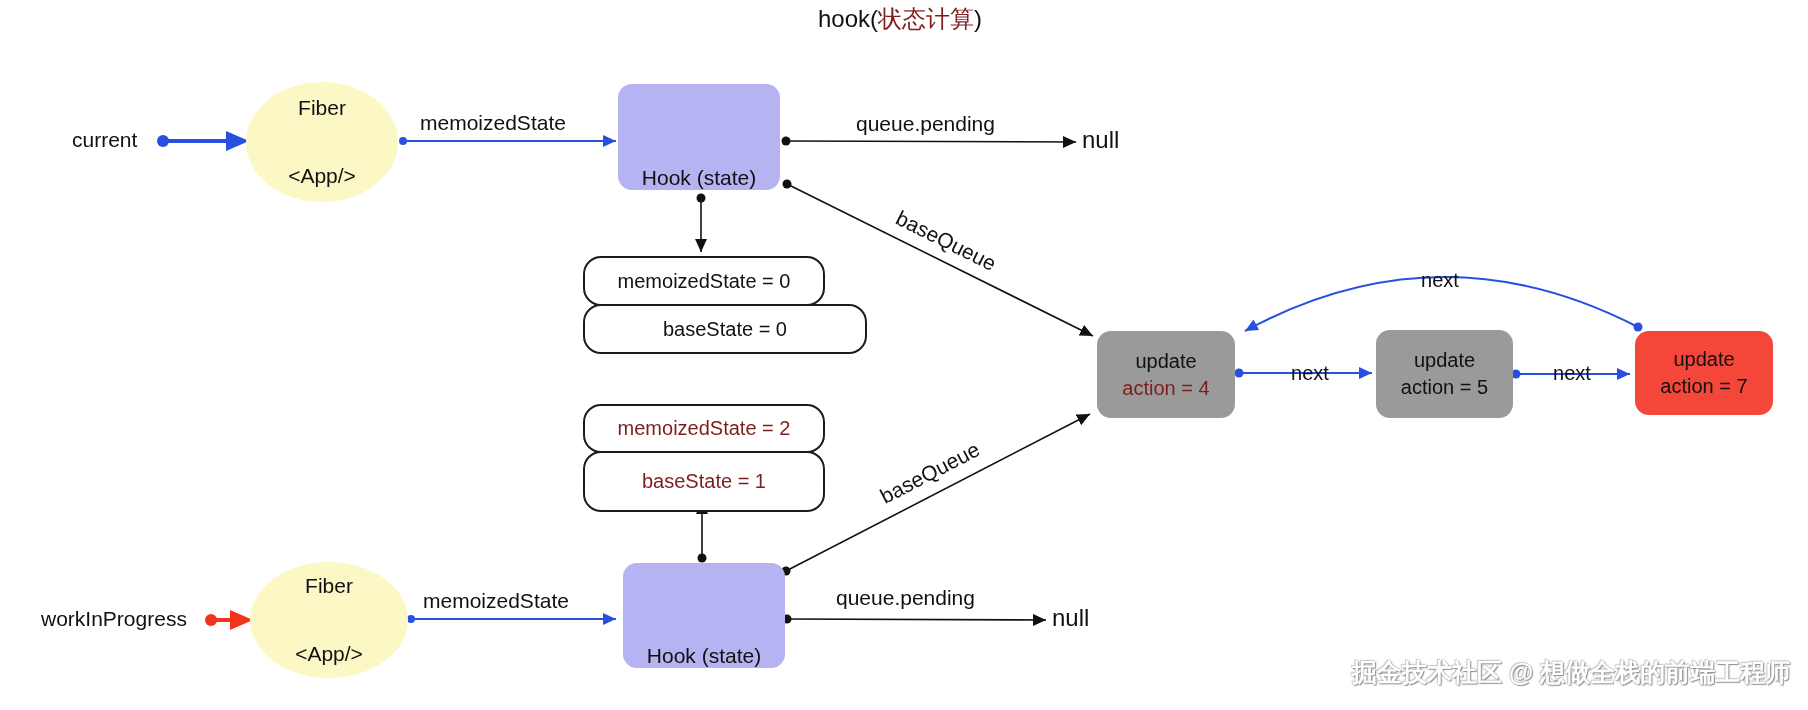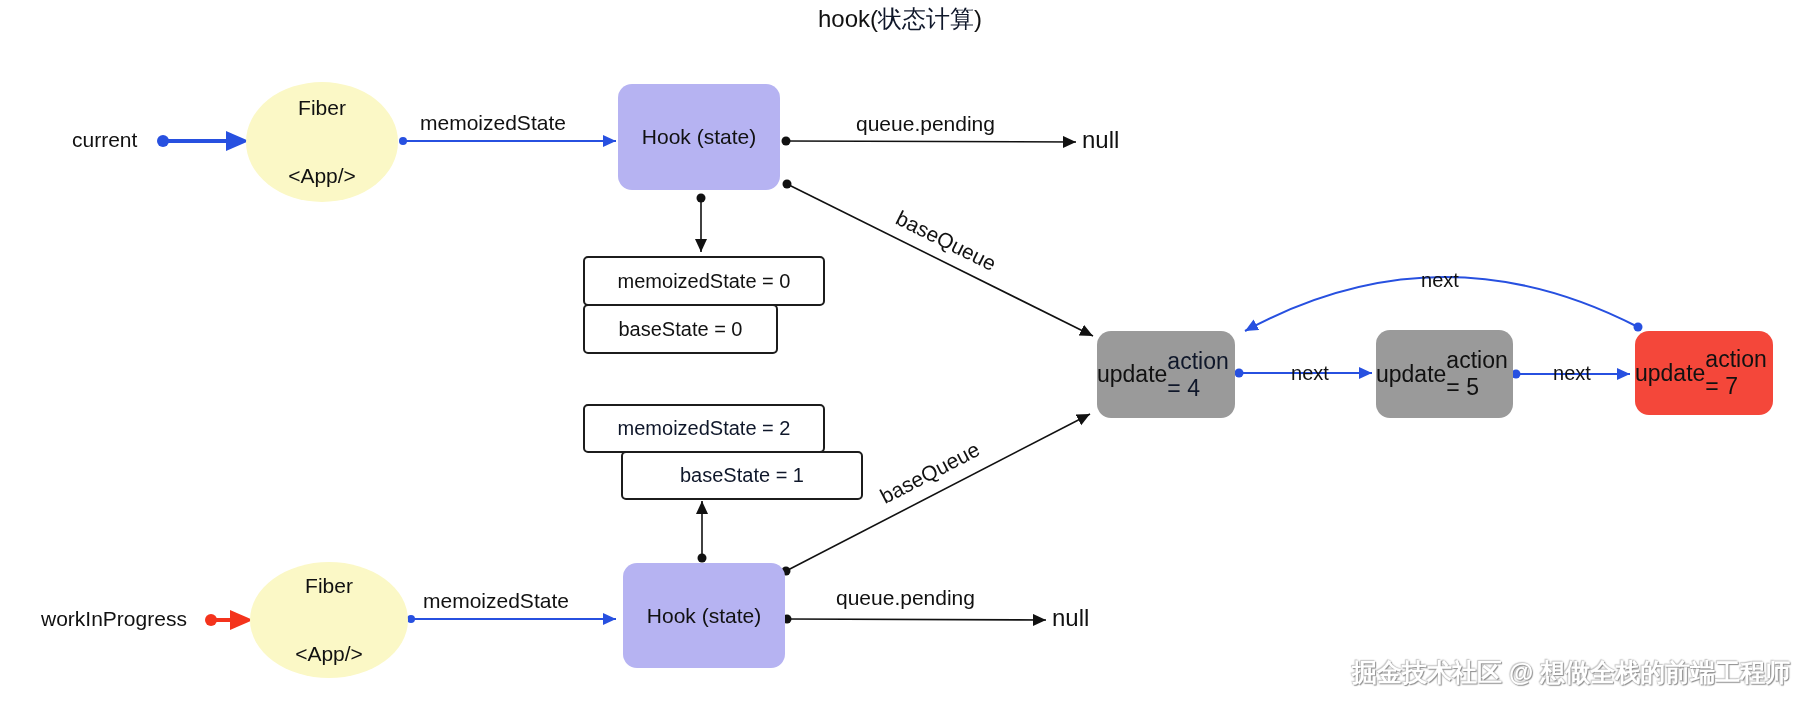--- a/index.html
+++ b/index.html
@@ -2,29 +2,29 @@
 <html><head>
 <meta charset="utf-8">
 <style>
   html,body{margin:0;padding:0;background:#fff;}
   #stage{position:relative;width:1808px;height:710px;background:#ffffff;overflow:hidden;
          font-family:"Liberation Sans","DejaVu Sans",sans-serif;color:#111;}
   svg.wires{position:absolute;left:0;top:0;z-index:1;}
   .lbl{position:absolute;font-size:21px;white-space:nowrap;z-index:2;}
   .big{font-size:24px;}
   .title{position:absolute;font-size:24px;white-space:nowrap;z-index:2;}
-  .red{color:#0f172a;}
+  .red{color:#7f1d1d;}
   .ellipse{position:absolute;border-radius:50%;background:#fbf8c6;display:flex;flex-direction:column;
            align-items:center;justify-content:center;text-align:center;font-size:21px;line-height:28px;z-index:2;gap:40px;}
-  .hookbox{position:absolute;background:#b6b3f2;border-radius:14px;display:flex;align-items:center;
+  .hookbox{position:absolute;background:#b6b3f2;border-radius:14px;display:flex;align-items:flex-end;
            justify-content:center;font-size:21px;z-index:2;}
-  .staterow{position:absolute;border:2px solid #1c1c1c;border-radius:5px;background:#fff;display:flex;
+  .staterow{position:absolute;border:2px solid #1c1c1c;border-radius:18px;background:#fff;display:flex;
             align-items:center;justify-content:center;font-size:20px;z-index:2;box-sizing:border-box;}
-  .updatebox{position:absolute;border-radius:14px;display:flex;flex-direction:row;align-items:center;
-             justify-content:center;font-size:23px;line-height:27px;z-index:2;}
+  .updatebox{position:absolute;border-radius:14px;display:flex;flex-direction:column;align-items:center;
+             justify-content:center;font-size:20px;line-height:27px;z-index:2;}
   .gray{background:#9a9a9a;}
   .redbox{background:#f4473a;}
   .rot{transform-origin:center center;text-align:center;}
   .nextlbl{position:absolute;font-size:20px;white-space:nowrap;z-index:3;text-align:center;width:56px;}
   .watermark{position:absolute;font-size:25px;font-weight:bold;white-space:nowrap;color:#ffffff;
              text-shadow:1px 1px 1px #8f8f8f,-1px -1px 1px #c9c9c9,0 0 2px #9f9f9f;z-index:4;}
 </style>
 </head>
 <body>
 
@@ -124,21 +124,21 @@
   </div>
 
   <div class="lbl" style="left:856px;top:112px;">queue.pending</div>
   <div class="lbl big" style="left:1082px;top:126px;">null</div>
 
   <div class="lbl rot" style="left:871px;top:229px;width:150px;transform:rotate(26.5deg);">baseQueue</div>
 
   <div class="staterow" style="left:583px;top:256px;width:242px;height:50px;">
     <span>memoizedState = 0</span>
   </div>
-  <div class="staterow" style="left:583px;top:304px;width:195px;height:50px;">
+  <div class="staterow" style="left:583px;top:304px;width:284px;height:50px;">
     <span>baseState = 0</span>
   </div>
 
   <div class="lbl" style="left:41px;top:607px;">workInProgress</div>
 
   <div class="ellipse" style="left:250px;top:562px;width:158px;height:116px;">
     <div>Fiber</div>
     <div>&lt;App/&gt;</div>
   </div>
 
@@ -149,21 +149,21 @@
   </div>
 
   <div class="lbl" style="left:836px;top:586px;">queue.pending</div>
   <div class="lbl big" style="left:1052px;top:604px;">null</div>
 
   <div class="lbl rot" style="left:855px;top:461px;width:150px;transform:rotate(-27.5deg);">baseQueue</div>
 
   <div class="staterow red" style="left:583px;top:404px;width:242px;height:49px;">
     <span>memoizedState = 2</span>
   </div>
-  <div class="staterow red" style="left:583px;top:451px;width:242px;height:49px;margin-left:38px;">
+  <div class="staterow red" style="left:583px;top:451px;width:242px;height:61px;">
     <span>baseState = 1</span>
   </div>
 
   <div class="updatebox gray" style="left:1097px;top:331px;width:138px;height:87px;">
     <div>update</div>
     <div class="red">action = 4</div>
   </div>
 
   <div class="updatebox gray" style="left:1376px;top:330px;width:137px;height:88px;">
     <div>update</div>

